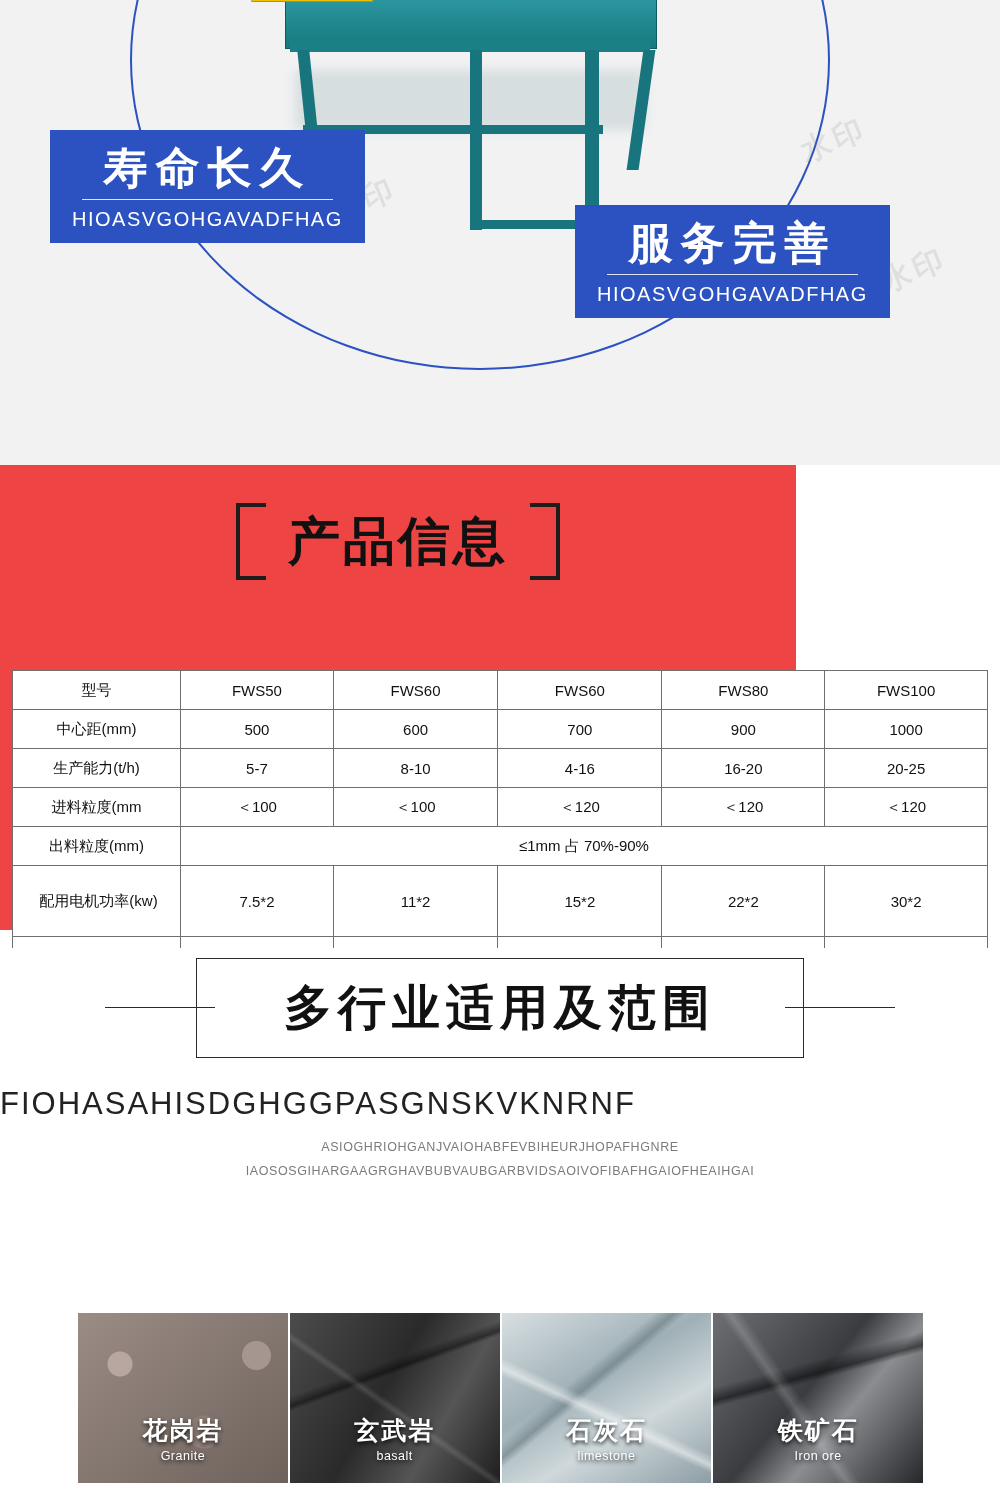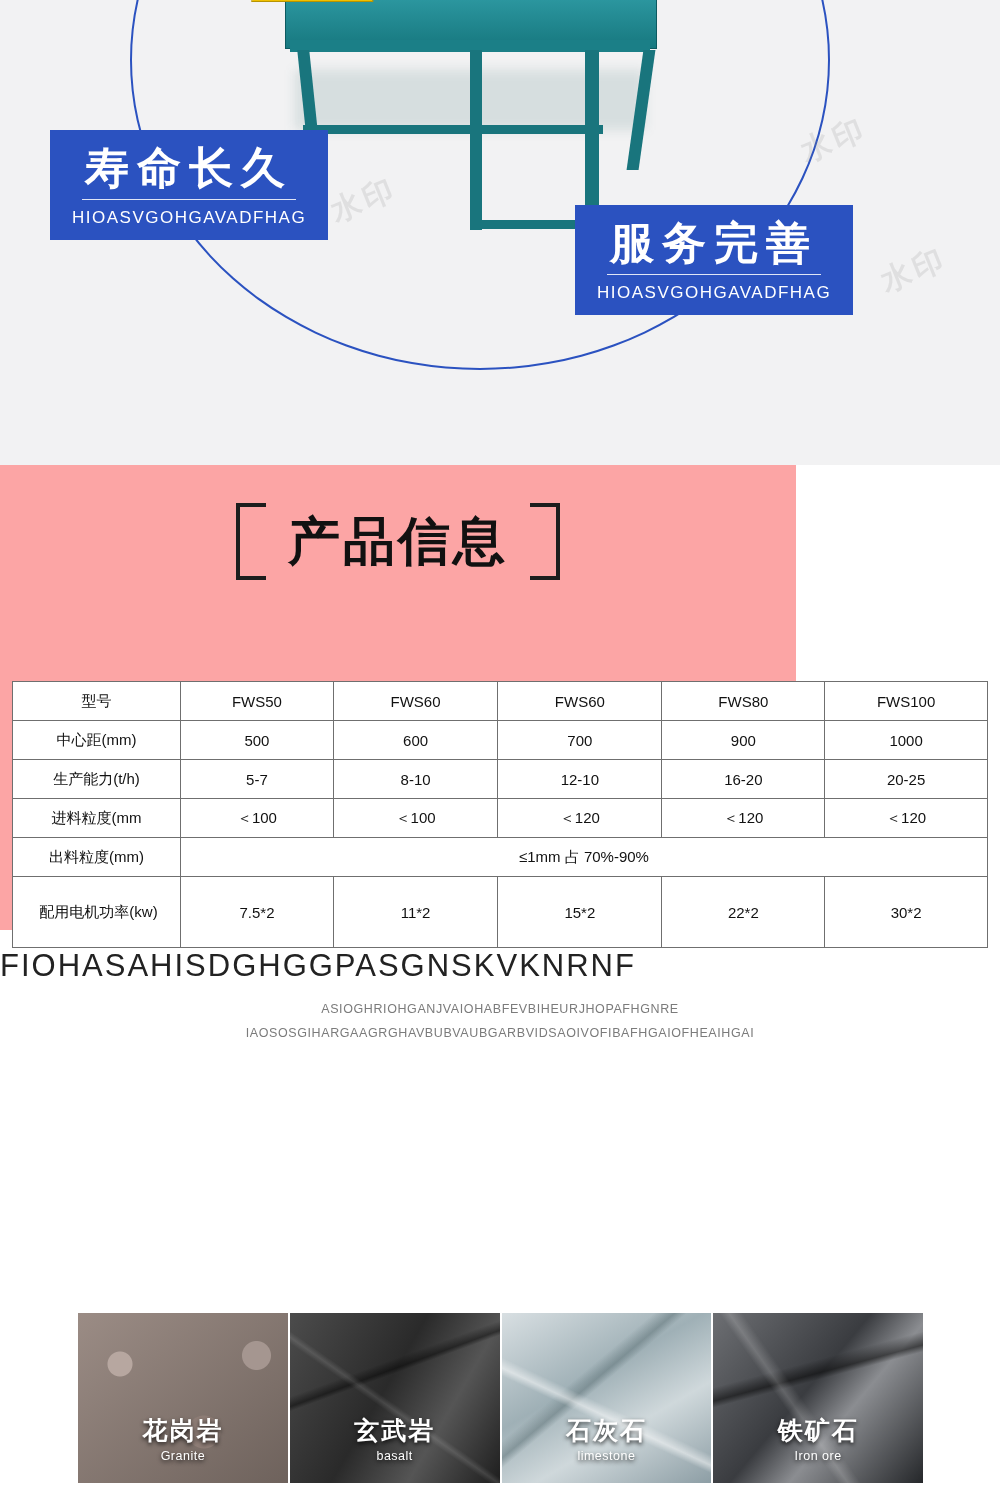--- a/index.html
+++ b/index.html
@@ -69,39 +69,39 @@
     box-sizing:border-box;
   }
   .badge .cn{
     font-size:44px;letter-spacing:8px;font-weight:700;line-height:1.25;
     white-space:nowrap;
   }
   .badge .rule{
     height:1px;background:rgba(255,255,255,.85);margin:4px 10px 6px 10px;
   }
   .badge .en{
-    font-size:17px;letter-spacing:1.5px;white-space:nowrap;margin-top:8px;
+    font-size:20px;letter-spacing:1.5px;white-space:nowrap;margin-top:8px;
   }
   #badge-left{left:50px;top:130px;}
   #badge-right{left:575px;top:205px;}
 
   .wm{
     position:absolute;color:rgba(140,140,140,.18);
     font-size:30px;font-weight:700;letter-spacing:4px;
     transform:rotate(-22deg);pointer-events:none;user-select:none;
   }
   .wm.a{left:330px;top:180px;}
   .wm.b{left:800px;top:120px;}
   .wm.c{left:880px;top:250px;}
 
   
   .info-section{
     position:relative;
     width:796px;height:465px;
-    background:#fca5a5;
+    background:#ef4444;
     box-sizing:border-box;
   }
   .bracket-title{
     position:relative;
     width:100%;
     text-align:center;
     padding-top:38px;
   }
   .bracket-title .inner{
     display:inline-block;position:relative;padding:6px 52px;
@@ -113,21 +113,21 @@
   }
   .bracket-title .inner:before{left:0;border-left:4px solid #1d1d1d;}
   .bracket-title .inner:after{right:0;border-right:4px solid #1d1d1d;}
   .bracket-title h2{
     margin:0;font-size:52px;font-weight:700;color:#111;letter-spacing:3px;
     line-height:1.25;
   }
 
   table.spec{
     position:absolute;
-    left:12px;top:216px;
+    left:12px;top:205px;
     width:976px;
     border-collapse:collapse;
     background:#ffffff;
     font-size:15px;
     color:#111;
   }
   table.spec td{
     border:1px solid #6f6f6f;
     text-align:center;
     padding:7px 4px;
@@ -282,21 +282,21 @@
         <td>500</td>
         <td>600</td>
         <td>700</td>
         <td>900</td>
         <td>1000</td>
       </tr>
       <tr>
         <td class="lbl">生产能力(t/h)</td>
         <td>5-7</td>
         <td>8-10</td>
-        <td>12-10</td>
+        <td>4-16</td>
         <td>16-20</td>
         <td>20-25</td>
       </tr>
       <tr>
         <td class="lbl">进料粒度(mm</td>
         <td>＜100</td>
         <td>＜100</td>
         <td>＜120</td>
         <td>＜120</td>
         <td>＜120</td>
@@ -319,20 +319,27 @@
         <td class="tall">2050*1000*1000</td>
         <td class="tall">2250*1000*1200</td>
         <td class="tall">2450*1100*1300</td>
         <td class="tall">2950*1100*1500</td>
       </tr>
     </tbody>
   </table>
 </section>
 
 <section class="industry">
+  <div class="ind-title-wrap">
+    <div class="ind-line left"></div>
+    <div class="ind-line right"></div>
+    <div class="ind-box">
+      <h2>多行业适用及范围</h2>
+    </div>
+  </div>
 
   <div class="ind-sub">FIOHASAHISDGHGGPASGNSKVKNRNF</div>
   <div class="ind-desc">
     <div>ASIOGHRIOHGANJVAIOHABFEVBIHEURJHOPAFHGNRE</div>
     <div>IAOSOSGIHARGAAGRGHAVBUBVAUBGARBVIDSAOIVOFIBAFHGAIOFHEAIHGAI</div>
   </div>
 
   <div class="gallery">
     <div class="cell tex2">
       <div class="cap">

